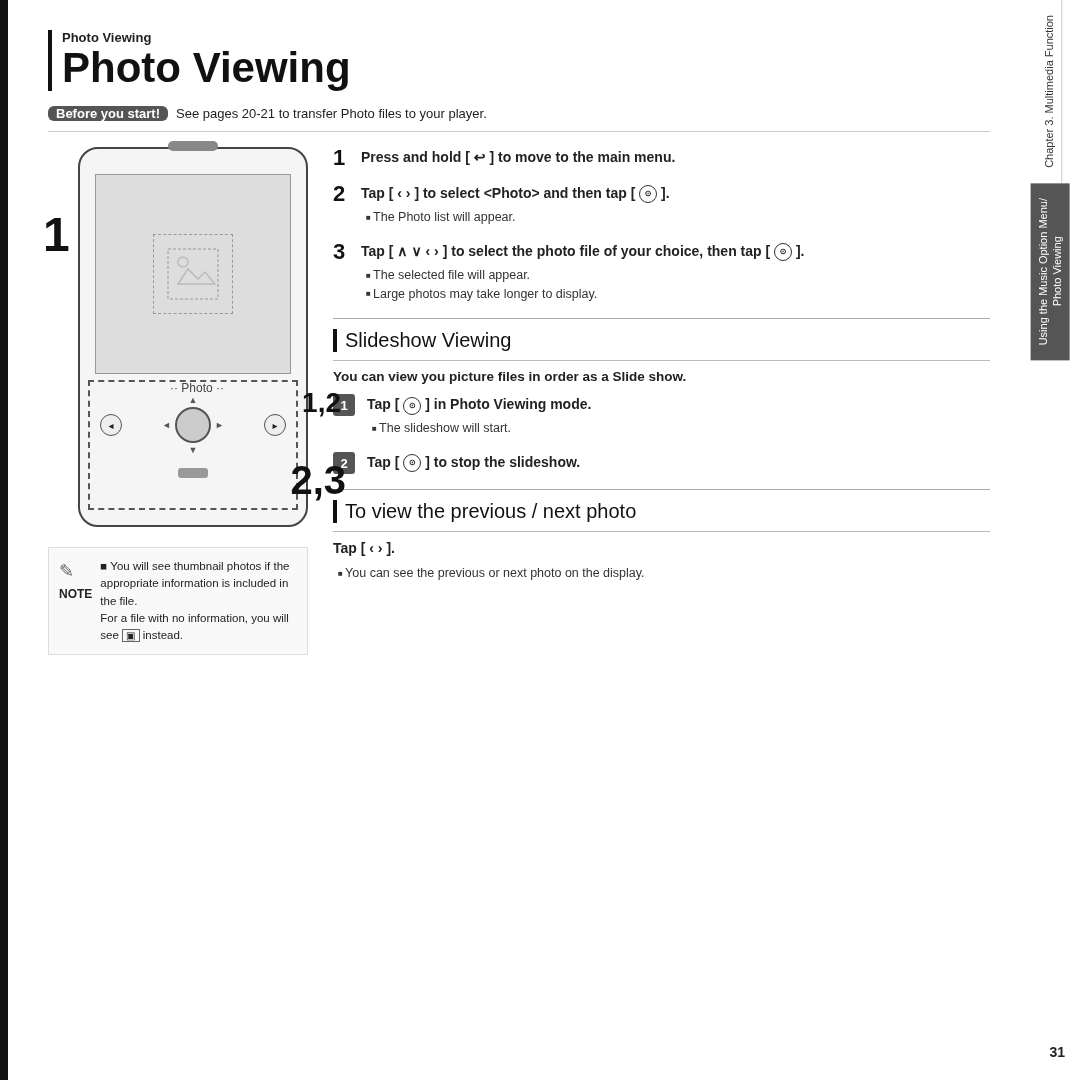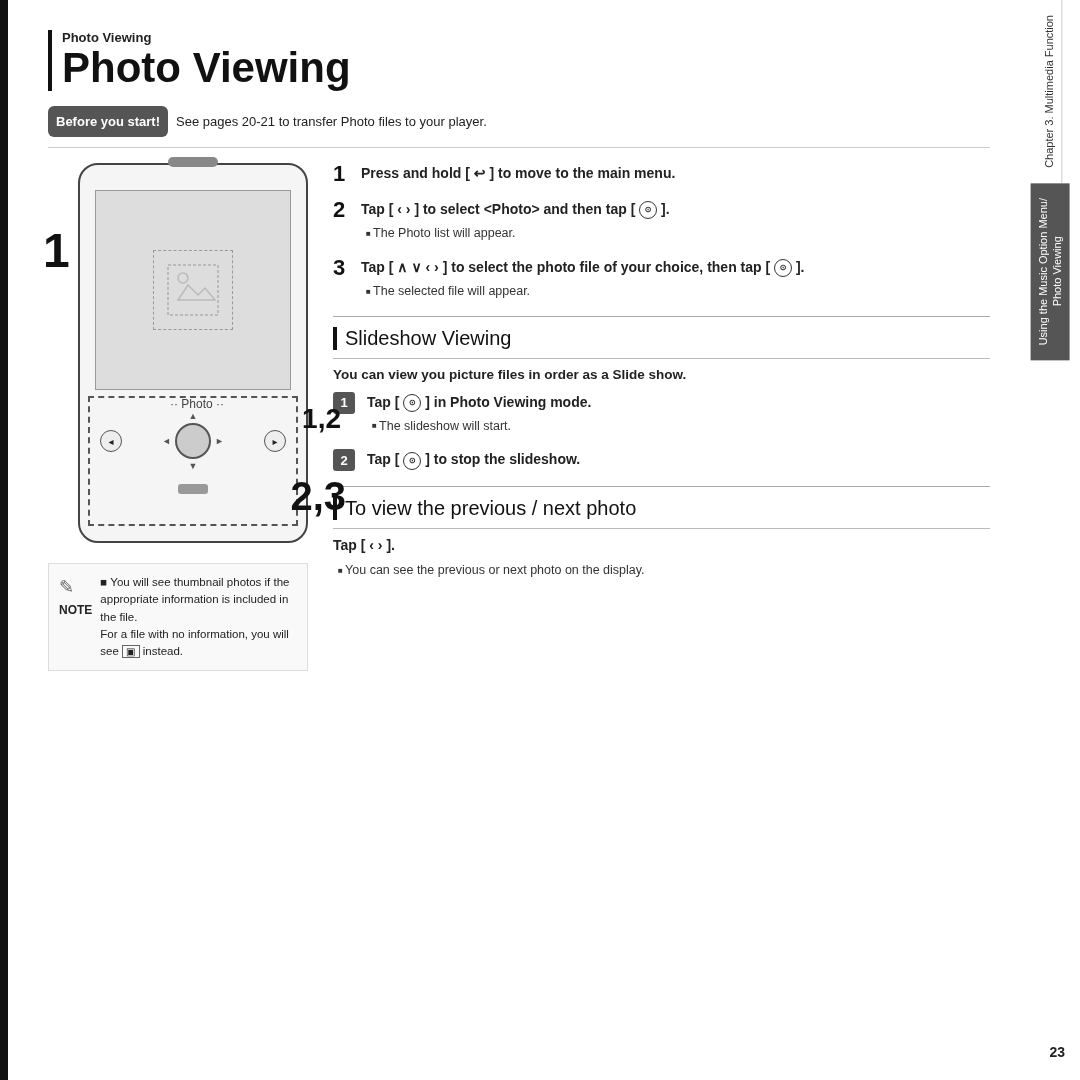--- a/index.html
+++ b/index.html
@@ -59,21 +59,21 @@
       font-weight: bold;
       color: #111;
       line-height: 1.1;
     }
 
     
     .before-start {
       background: #555;
       color: #fff;
       display: inline-block;
-      padding: 8px 8px;
+      padding: 0 8px;
       font-size: 13px;
       font-weight: bold;
       border-radius: 6px;
       margin-right: 8px;
     }
 
     .before-start-row {
       display: flex;
       align-items: center;
       margin: 15px 0 10px 0;
@@ -439,20 +439,21 @@
             </ul>
           </div>
         </div>
 
         <div class="step-row">
           <div class="step-num">3</div>
           <div class="step-text">
             <strong>Tap [ ∧ ∨ ‹ › ] to select the photo file of your choice, then tap [ <span class="circle-btn">⊙</span> ].</strong>
             <ul class="bullet-list">
               <li>The selected file will appear.</li>
+              <li>Large photos may take longer to display.</li>
             </ul>
           </div>
         </div>
 
         <hr class="section-divider">
         <div class="sub-section-title">Slideshow Viewing</div>
         <hr class="horizontal-rule">
 
         <div class="sub-section-intro">You can view you picture files in order as a Slide show.</div>
 
@@ -490,16 +491,16 @@
     </div>
   </div>
 
   <div class="right-sidebar">
     <div class="sidebar-tab">
       Chapter 3. Multimedia Function
     </div>
     <div class="sidebar-tab-highlight">
       Using the Music Option Menu/<br>Photo Viewing
     </div>
-    <div style="position:absolute;bottom:20px;right:15px;font-size:14px;font-weight:bold;">23</div>
+    <div style="position:absolute;bottom:20px;right:15px;font-size:14px;font-weight:bold;">31</div>
   </div>
 
 </div>
 
 </body></html>

